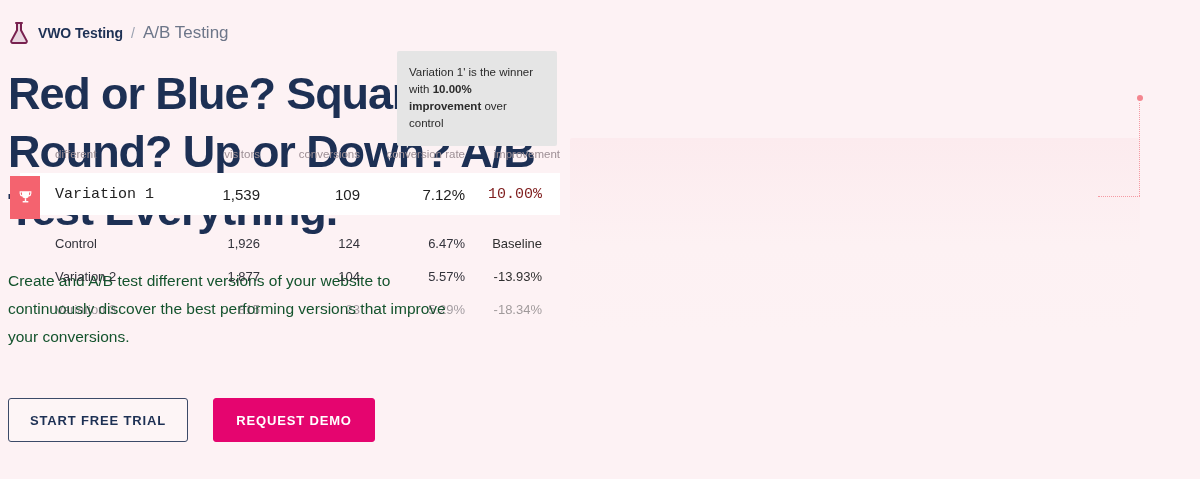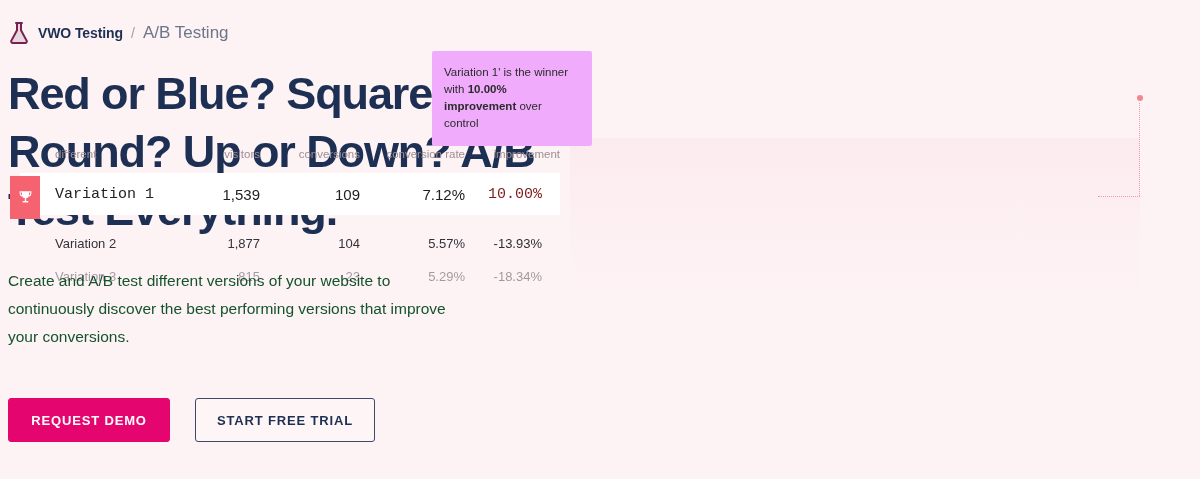--- a/index.html
+++ b/index.html
@@ -113,26 +113,25 @@
     border-radius: 2px;
   }
 
   
   .tooltip {
     position: absolute;
     left: 397px;
     top: 51px;
     width: 160px;
     padding: 13px 14px 14px 12px;
-    background: #f0abfc;
+    background: #e5e5e5;
     border-radius: 2px;
     font-size: 11.5px;
     line-height: 17px;
     color: #2b2b2b;
-    margin-left: 35px;
   }
   .tooltip b { font-weight: bold; }
 
   
   .connector-dot {
     position: absolute;
     left: 1137px;
     top: 95px;
     width: 6px;
     height: 6px;
@@ -246,22 +245,22 @@
     <span class="brand-name">VWO Testing</span>
     <span class="crumb-sep">/</span>
     <span class="crumb-current">A/B Testing</span>
   </div>
 
   <h1 class="hero-title">Red or Blue? Square or Round? Up or Down? A/B Test Everything.</h1>
 
   <p class="hero-desc">Create and A/B test different versions of your website to continuously discover the best performing versions that improve your conversions.</p>
 
   <div class="cta-row">
+    <button class="btn btn-outline">START FREE TRIAL</button>
     <button class="btn btn-solid">REQUEST DEMO</button>
-    <button class="btn btn-outline">START FREE TRIAL</button>
   </div>
 
 </div>
 
 <div class="right-col">
   <div class="panel-bg"></div>
 </div>
 
 <div class="tooltip">
   <span>Variation 1' is the winner with </span><b>10.00% improvement</b><span> over control</span>
@@ -297,20 +296,27 @@
       <td class="col-visitors">1,539</td>
       <td class="col-conversions">109</td>
       <td class="col-rate">7.12%</td>
       <td class="col-improvement">10.00%</td>
     </tr>
 
     <tr class="spacer-row">
         <td colspan="5"></td>
       </tr>
 
+    <tr class="row-normal">
+      <td class="col-variation">Control</td>
+      <td class="col-visitors">1,926</td>
+      <td class="col-conversions">124</td>
+      <td class="col-rate">6.47%</td>
+      <td class="col-improvement val-baseline">Baseline</td>
+    </tr>
 
     <tr class="row-normal">
       <td class="col-variation">Variation 2</td>
       <td class="col-visitors">1,877</td>
       <td class="col-conversions">104</td>
       <td class="col-rate">5.57%</td>
       <td class="col-improvement val-negative">-13.93%</td>
     </tr>
 
     <tr class="row-normal row-faded">

